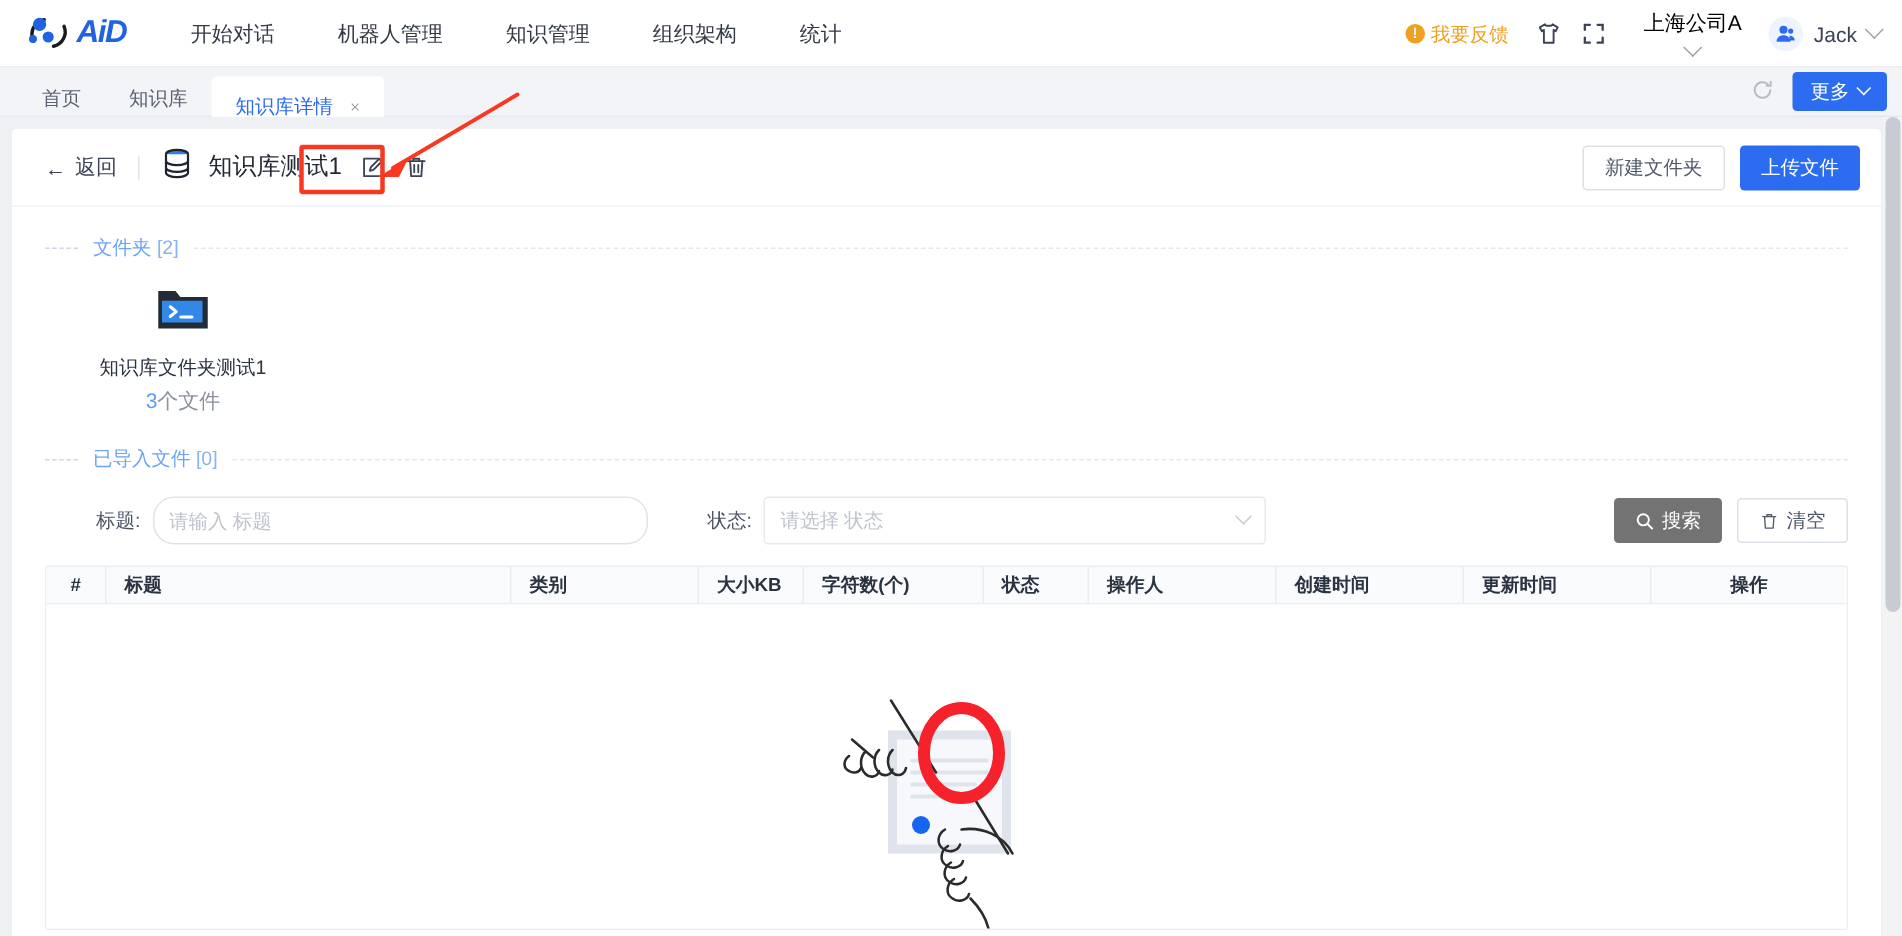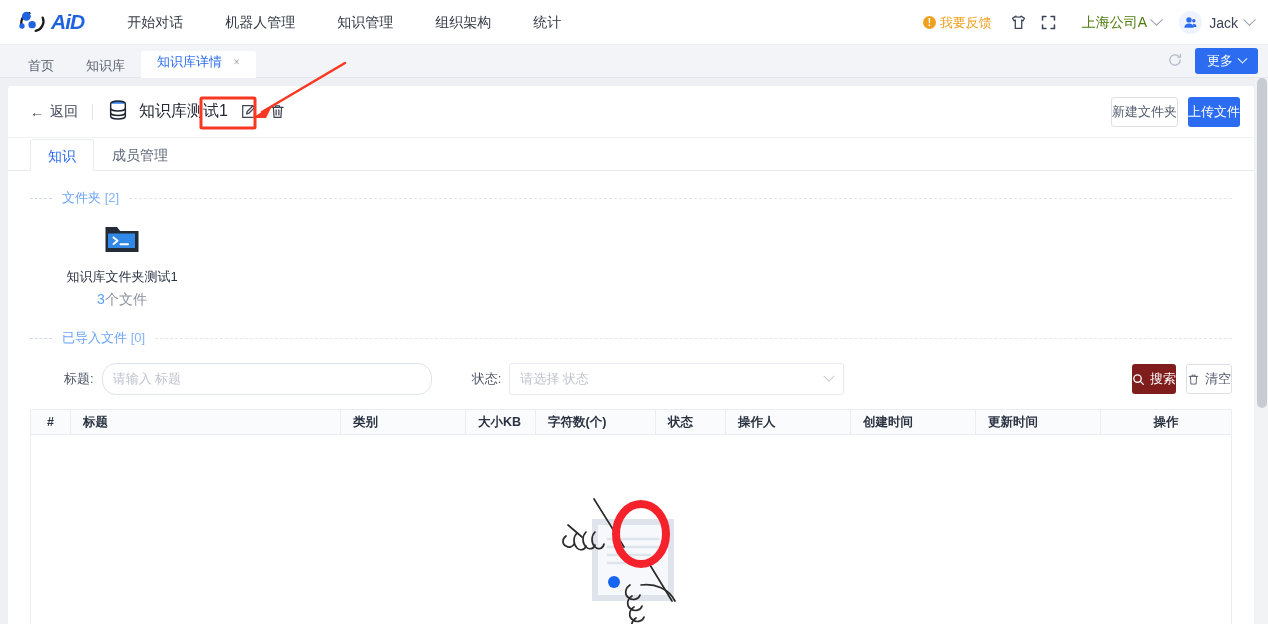--- a/index.html
+++ b/index.html
@@ -27,39 +27,39 @@
 
   .top-right { position:absolute; right:0; top:0; height:45px; display:flex;
                align-items:center; padding-right:14px; gap:0px; }
   .feedback { display:flex; align-items:center; gap:4px; color:#f0a020; font-size:13px;
               cursor:pointer; margin-right:14px; }
   .fb-circle { width:13px; height:13px; border-radius:50%; background:#f0a020;
                color:#fff; font-size:10px; line-height:13px; text-align:center;
                font-weight:bold; flex:none; }
   .ic-btn { width:26px; height:26px; display:flex; align-items:center; justify-content:center;
             cursor:pointer; color:#3b4354; margin-right:4px; }
-  .company { display:flex; align-items:center; gap:5px; font-size:14px; color:#4d7c0f;
-             margin-left:16px; margin-right:18px; cursor:pointer; }
+  .company { display:flex; align-items:center; gap:5px; font-size:14px; color:#000000;
+             margin-left:16px; margin-right:18px; cursor:pointer;flex-direction:column; }
   .caret { display:inline-block; width:9px; height:9px; border-right:1.4px solid #9aa2b1;
            border-bottom:1.4px solid #9aa2b1; transform:rotate(45deg) translate(-2px,-2px); }
   .user { display:flex; align-items:center; gap:7px; cursor:pointer; }
   .avatar { width:23px; height:23px; border-radius:50%; background:#eef3fe;
             display:flex; align-items:center; justify-content:center; }
   .uname { font-size:14px; color:#3b4354; }
 
   
   .tabstrip {
     position:absolute; left:0; top:45px; width:1268px; height:33px;
     background:#f2f4f7; display:flex; align-items:flex-end;
     border-bottom:1px solid #e4e7ed;
   }
   .tab { height:25px; line-height:25px; padding:0 16px; font-size:13px;
          color:#5a6272; cursor:pointer; position:relative; top:1px; }
   .tab.active { background:#ffffff; color:#2b6cf0; border-radius:3px 3px 0 0;
-                height:27px; line-height:21px;font-family:Liberation Serif, serif; }
+                height:27px; line-height:39px;font-family:Liberation Serif, serif; }
   .tab .tclose { margin-left:8px; color:#8a919d; font-size:12px; }
   .tabstrip-right { margin-left:auto; display:flex; align-items:center; gap:10px;
                     padding-right:10px; padding-bottom:3px; }
   .refresh-ic { width:18px; height:18px; color:#b5bbc6; cursor:pointer; }
   .more-btn { background:#2b6cf0; color:#fff; font-size:13px; height:26px;
               border-radius:3px; padding:0 12px; display:flex; align-items:center;
               gap:6px; cursor:pointer; }
   .more-btn .caret { border-color:#fff; width:7px; height:7px; }
 
   
@@ -69,21 +69,21 @@
   }
   .page-head { height:52px; display:flex; align-items:center; padding:0 14px;
                border-bottom:1px solid #f0f2f5; }
   .back { display:flex; align-items:center; gap:6px; font-size:14px; color:#3b4354;
           cursor:pointer; margin-left:8px; }
   .vsep { width:1px; height:16px; background:#e0e3e9; margin:0 14px; }
   .kb-title { font-size:16px; color:#222934; margin-left:10px; }
   .ic-sm { width:17px; height:17px; color:#4a5160; cursor:pointer; }
   .title-actions { display:flex; align-items:center; gap:12px; margin-left:12px; }
   .head-right { margin-left:auto; display:flex; align-items:center; gap:10px; }
-  .btn { height:30px; border-radius:3px; font-size:13px; padding:0 0;
+  .btn { height:30px; border-radius:3px; font-size:13px; padding:0 14px;
          display:flex; align-items:center; cursor:pointer; }
   .btn-ghost { border:1px solid #dcdfe6; background:#fff; color:#515a6b; }
   .btn-primary { background:#2b6cf0; color:#fff; }
 
   
   .itabs { height:33px; display:flex; align-items:flex-end; padding-left:22px;
            border-bottom:1px solid #e8ebf0; background:#fff; }
   .itab { font-size:14px; padding:0 17px; height:32px; line-height:32px;
           color:#616a7b; cursor:pointer; border:1px solid transparent; }
   .itab.active { color:#2b6cf0; background:#fff; border:1px solid #e8ebf0;
@@ -100,28 +100,28 @@
   .folders { display:flex; padding:16px 0 0 54px; gap:140px; }
   .folder { width:120px; text-align:center; cursor:pointer; }
   .folder-name { font-size:13px; color:#2b3342; margin-top:8px; white-space:nowrap; }
   .folder-count { font-size:14px; color:#8a919d; margin-top:5px; }
   .folder-count b { color:#5b9cf5; font-weight:normal; }
 
   
   .filters { display:flex; align-items:center; padding:16px 22px 0 22px; }
   .flabel { font-size:13px; color:#4b5364; margin-right:8px; white-space:nowrap; }
   .finput { width:330px; height:32px; border:1px solid #dfe3ea; border-radius:14px;
-            font-size:13px; color:#333; padding:0 10px; outline:none; background:#fff;font-family:Liberation Serif, serif; }
+            font-size:13px; color:#333; padding:0 10px; outline:none; background:#fff; }
   .finput::placeholder { color:#bfc4cd; }
   .fselect { width:335px; height:32px; border:1px solid #e6e9ef; border-radius:3px;
              font-size:13px; color:#bfc4cd; padding:0 10px; display:flex;
              align-items:center; cursor:pointer; background:#fff; }
   .fselect .caret { margin-left:auto; width:8px; height:8px; border-color:#c6ccd6; }
   .filters-right { margin-left:auto; display:flex; gap:10px; }
-  .btn-search { background:#7f1d1d; color:#fff; gap:5px; }
+  .btn-search { background:#737373; color:#fff; gap:5px; }
   .btn-clear { border:1px solid #dcdfe6; background:#fff; color:#515a6b; gap:5px; }
 
   
   .table-wrap { margin:14px 22px 0 22px; border:1px solid #ebedf1; border-radius:2px; }
   .thead { display:flex; height:25px; background:#fafbfc; border-bottom:1px solid #ebedf1; }
   .th { font-size:12.5px; font-weight:bold; color:#2b3342; line-height:25px;
         padding-left:12px; border-right:1px solid #ebedf1; overflow:hidden;
         white-space:nowrap; }
   .th:last-child { border-right:none; }
   .tbody { height:216px; position:relative; background:#fff; overflow:hidden; }
@@ -254,24 +254,20 @@
             <path d="M8.4 8.2 V14 M11.6 8.2 V14"></path>
           </svg>
         </span>
       </div>
       <div class="head-right">
         <div class="btn btn-ghost">新建文件夹</div>
         <div class="btn btn-primary">上传文件</div>
       </div>
     </div>
 
-    <div class="itabs">
-      <div class="itab active">知识</div>
-      <div class="itab">成员管理</div>
-    </div>
 
     <div class="sec">
       <span class="sec-dash-l"></span>
       <span class="sec-title">
         <span>文件夹</span>
         <b>[2]</b>
       </span>
       <span class="sec-dash-r"></span>
     </div>
 

